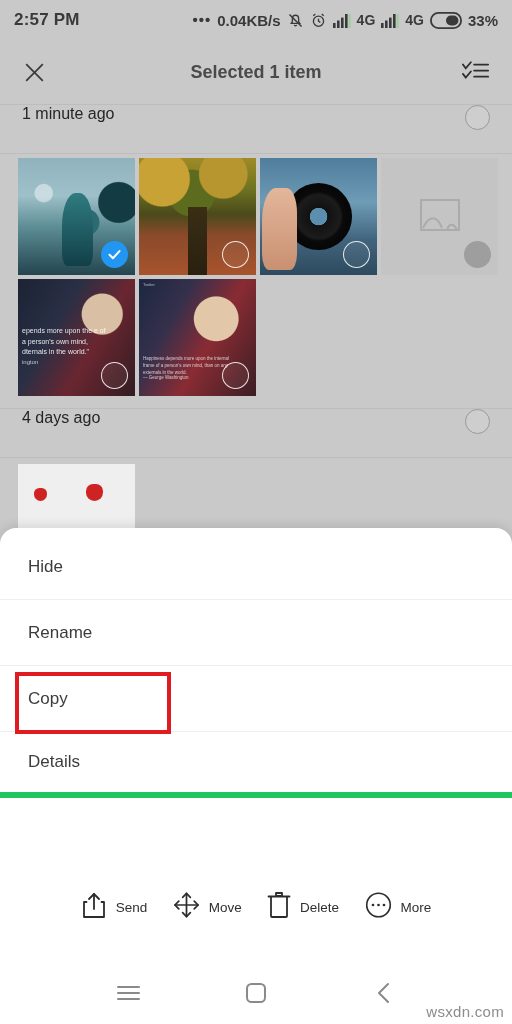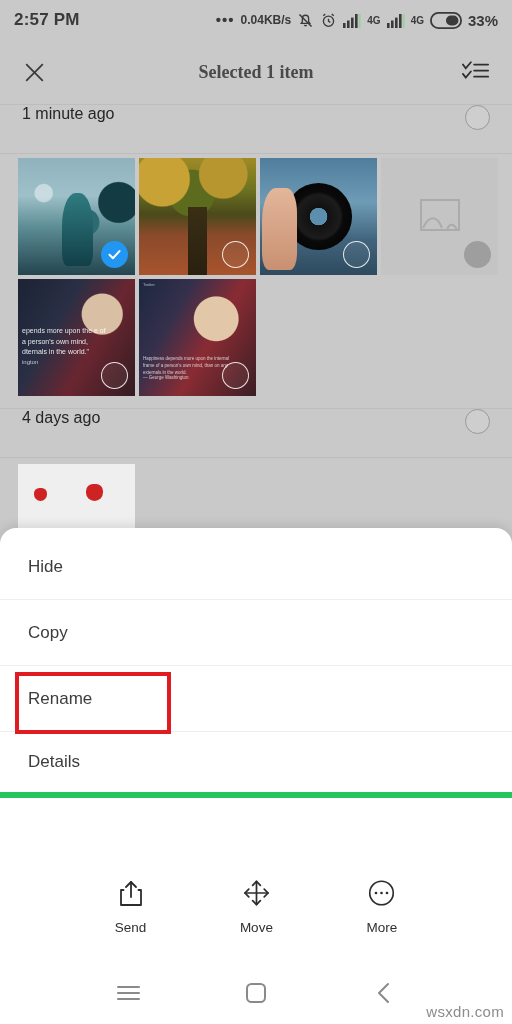--- a/index.html
+++ b/index.html
@@ -13,33 +13,33 @@
 
   
   .statusbar {
     height:40px; display:flex; align-items:center;
     padding:0 14px; background:#c9c9c9; color:#3a3a3a;
     font-size:16px; font-weight:bold;
   }
   .sb-time { font-size:17px; font-weight:bold; letter-spacing:.2px; }
   .sb-right { margin-left:auto; display:flex; align-items:center; gap:6px; }
   .sb-dots { letter-spacing:1px; font-size:15px; line-height:8px; }
-  .sb-rate { font-size:12px; font-weight:bold; }
+  .sb-rate { font-size:15px; font-weight:bold; }
   .sb-ic { display:inline-flex; align-items:center; }
-  .sb-4g { font-size:10px; font-weight:bold; }
+  .sb-4g { font-size:14px; font-weight:bold; }
   .sb-batt-txt { font-size:15px; font-weight:bold; }
 
   
   .appbar {
     height:64px; display:flex; align-items:center;
     padding:0 22px; background:#c9c9c9; position:relative;
   }
   .appbar-title {
     position:absolute; left:0; right:0; text-align:center;
-    font-size:18px; font-weight:bold; color:#4a4a4a; pointer-events:none;font-family:Liberation Serif, serif;
+    font-size:18px; font-weight:bold; color:#4a4a4a; pointer-events:none;
   }
   .icon-btn { display:flex; align-items:center; justify-content:center; cursor:pointer; }
   .appbar .spacer { flex:1; }
 
   
   .section-head {
     height:50px; display:flex; align-items:flex-start;
     padding:0 22px; background:#c9c9c9;
     border-top:1px solid #bdbdbd; border-bottom:1px solid #bdbdbd;
   }
@@ -154,21 +154,21 @@
   .highlight-box {
     position:absolute; left:15px; top:672px; width:156px; height:62px;
     border:4px solid #e01b22; pointer-events:none; z-index:5;
   }
 
   
   .actionbar {
     margin-top:auto; height:92px; display:flex; align-items:center;
     justify-content:space-around; padding:0 68px 18px 68px;
   }
-  .action { display:flex; flex-direction:column; align-items:center; gap:9px; cursor:pointer; }
+  .action { display:flex; align-items:center; gap:9px; cursor:pointer; }
   .action-label { font-size:13.5px; color:#303030; }
 
   
   .navbar {
     height:62px; background:#fff; display:flex;
     align-items:center; justify-content:space-around; padding:0 64px;
     position:relative;
   }
   .nav-btn { cursor:pointer; display:flex; align-items:center; justify-content:center; width:46px; height:46px; }
   .watermark {
@@ -321,22 +321,22 @@
   <div class="berry-row" style="padding-top:6px">
     <div class="berry">
       <span class="dot-berry" style="left:16px; top:24px;"></span>
       <span class="dot-berry" style="left:68px; top:20px; width:17px; height:17px;"></span>
     </div>
   </div>
 
   <div class="sheet">
     <div class="menu">
       <div class="menu-item">Hide</div>
+      <div class="menu-item">Rename</div>
       <div class="menu-item">Copy</div>
-      <div class="menu-item">Rename</div>
       <div class="menu-item">Details</div>
     </div>
 
     <div class="actionbar">
 
       <div class="action">
         <span>
           <svg width="26" height="28" viewBox="0 0 26 28" fill="none" stroke="#2c2c2c" stroke-width="1.8" stroke-linecap="round" stroke-linejoin="round">
             <path d="M13 18V3"></path>
             <polyline points="8,8 13,3 18,8"></polyline>
@@ -353,20 +353,30 @@
             <line x1="2" y1="14" x2="26" y2="14"></line>
             <polyline points="10,6 14,2 18,6"></polyline>
             <polyline points="10,22 14,26 18,22"></polyline>
             <polyline points="6,10 2,14 6,18"></polyline>
             <polyline points="22,10 26,14 22,18"></polyline>
           </svg>
         </span>
         <span class="action-label">Move</span>
       </div>
 
+      <div class="action">
+        <span>
+          <svg width="24" height="28" viewBox="0 0 24 28" fill="none" stroke="#2c2c2c" stroke-width="1.8" stroke-linejoin="round">
+            <path d="M9 2h6v3H9z"></path>
+            <line x1="1.5" y1="5.5" x2="22.5" y2="5.5" stroke-linecap="round"></line>
+            <path d="M4 6v19a1 1 0 0 0 1 1h14a1 1 0 0 0 1-1V6"></path>
+          </svg>
+        </span>
+        <span class="action-label">Delete</span>
+      </div>
 
       <div class="action">
         <span>
           <svg width="27" height="28" viewBox="0 0 28 28" fill="none" stroke="#2c2c2c" stroke-width="1.7">
             <circle cx="14" cy="14" r="12.2"></circle>
             <circle cx="8.3" cy="14" r="1.4" fill="#2c2c2c" stroke="none"></circle>
             <circle cx="14" cy="14" r="1.4" fill="#2c2c2c" stroke="none"></circle>
             <circle cx="19.7" cy="14" r="1.4" fill="#2c2c2c" stroke="none"></circle>
           </svg>
         </span>

